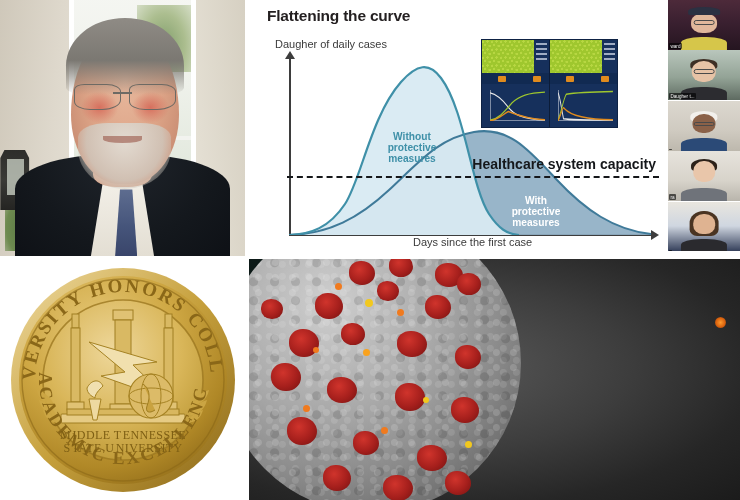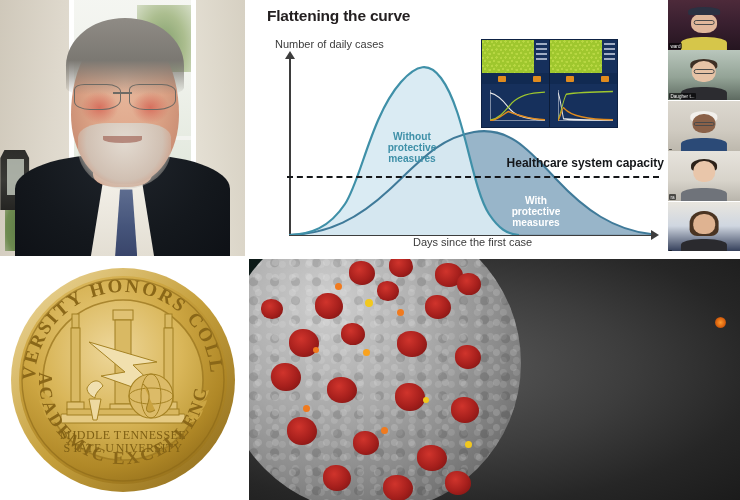--- a/index.html
+++ b/index.html
@@ -69,21 +69,21 @@
   .chart-ylab{position:absolute;left:26px;top:38px;font-size:11px;color:#3b3b3b;}
   .chart-xlab{position:absolute;left:164px;top:236px;font-size:11px;color:#3b3b3b;}
   .axis-y{position:absolute;left:40px;top:58px;width:1.6px;height:178px;background:#3d3d3d;}
   .axis-y:before{content:"";position:absolute;left:-4px;top:-7px;
     border-left:5px solid transparent;border-right:5px solid transparent;border-bottom:8px solid #3d3d3d;}
   .axis-x{position:absolute;left:40px;top:234px;width:362px;height:1.6px;background:#3d3d3d;}
   .axis-x:after{content:"";position:absolute;right:-8px;top:-4px;
     border-top:5px solid transparent;border-bottom:5px solid transparent;border-left:8px solid #3d3d3d;}
   .cap-line{position:absolute;left:38px;top:176px;width:372px;height:0;
     border-top:2.6px dashed #15171a;}
-  .cap-text{position:absolute;right:0;top:156px;font-size:12px;font-weight:bold;color:#15171a;}
+  .cap-text{position:absolute;right:8px;top:156px;font-size:14px;font-weight:bold;color:#15171a;}
   .curves{position:absolute;left:40px;top:58px;width:362px;height:177px;}
   .lbl-without{position:absolute;left:126px;top:131px;width:74px;text-align:center;
     font-size:10.2px;font-weight:bold;line-height:11px;color:#3f90a8;}
   .lbl-with{position:absolute;left:249px;top:195px;width:76px;text-align:center;
     font-size:10.2px;font-weight:bold;line-height:11px;color:#ffffff;}
   
   .sim{position:absolute;left:232px;top:39px;width:135px;height:87px;
     background:#16305c;display:flex;border:1px solid #0e2244;}
   .sim-pane{position:relative;flex:1;overflow:hidden;border-right:1px solid #0b1c38;}
   .sim-pane:last-child{border-right:none;}
@@ -191,21 +191,21 @@
     <div class="p-cheekL"></div>
     <div class="p-cheekR"></div>
     <div class="p-beard"></div>
     <div class="p-mouth"></div>
     <div class="p-glass"></div>
     <div class="p-bridge"></div>
   </div>
 
   <div class="panel" id="chart">
     <div class="chart-title">Flattening the curve</div>
-    <div class="chart-ylab">Number of daily cases</div>
+    <div class="chart-ylab">Daugher of daily cases</div>
     <div class="axis-y"></div>
     <div class="axis-x"></div>
 
     <svg class="curves" viewBox="0 0 362 177" preserveAspectRatio="none">
       <path fill="#8fafc4" fill-opacity="0.92" stroke="none" d="M0,177 C40,176 70,160 100,132 C130,104 150,80 185,74 C220,68 240,92 268,122 C296,152 325,172 362,176 L362,177 Z"></path>
       <path fill="#d8eaf2" fill-opacity="0.95" stroke="none" d="M0,177 C22,176 40,170 56,146 C72,122 82,58 112,24 C128,6 140,4 152,20 C176,52 182,128 200,156 C210,171 218,176 230,177 Z"></path>
       <path fill="none" stroke="#3f7a99" stroke-width="2" d="M0,177 C40,176 70,160 100,132 C130,104 150,80 185,74 C220,68 240,92 268,122 C296,152 325,172 362,176"></path>
       <path fill="none" stroke="#3f90a8" stroke-width="2.2" d="M0,177 C22,176 40,170 56,146 C72,122 82,58 112,24 C128,6 140,4 152,20 C176,52 182,128 200,156 C210,171 218,176 230,177"></path>
     </svg>
 

